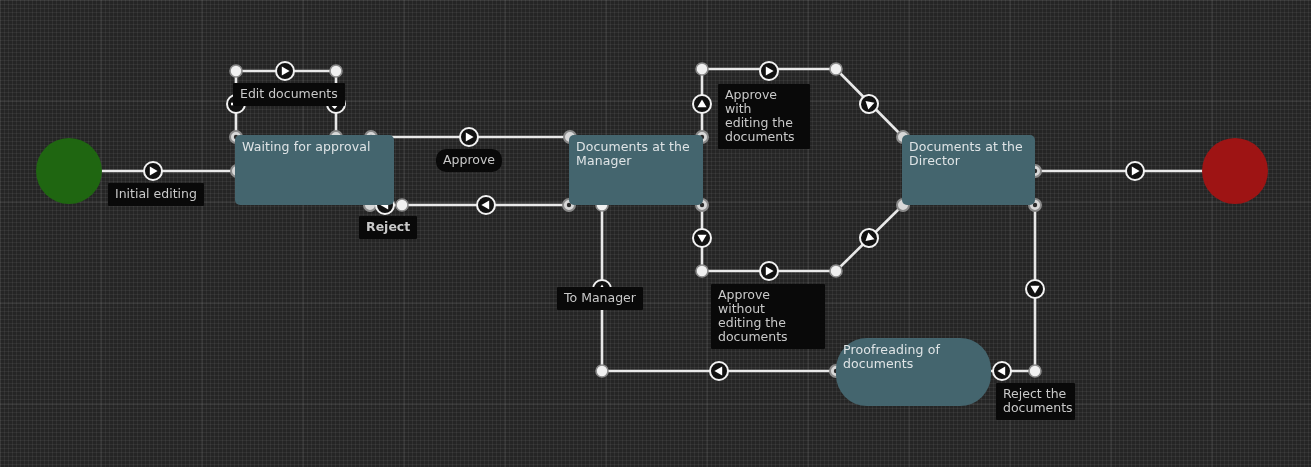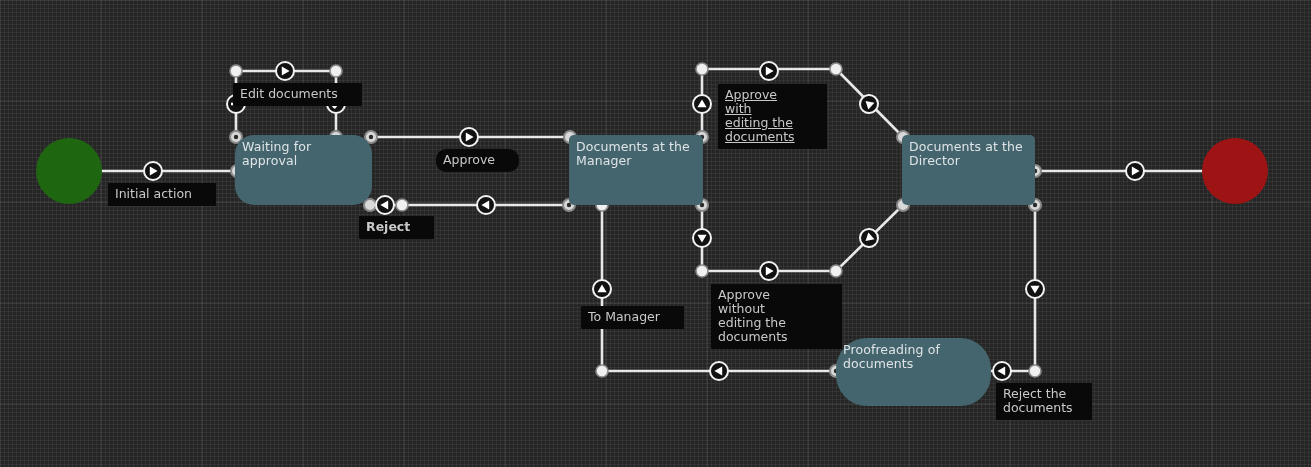--- a/index.html
+++ b/index.html
@@ -39,21 +39,21 @@
     letter-spacing:.1px;
     white-space:pre-line;
   }
   .endpoint{position:absolute;border-radius:50%;}
   .label{
     position:absolute;
     background:#090909;
     color:#c9c9c9;
     font-size:12.5px;
     line-height:14px;
-    padding:4px 24px 5px 7px;
+    padding:4px 7px 5px 7px;
     white-space:pre-line;
     border-radius:1px;
   }
 </style>
 </head>
 <body>
 
 <div id="canvas">
   <div id="gridlayer"></div>
 
@@ -171,42 +171,42 @@
       <use href="#mk-tri-down" x="0" y="0" transform="translate(1035,289)"></use>
       <use href="#mk-play-left" x="0" y="0" transform="translate(1002,371)"></use>
       <use href="#mk-play-left" x="0" y="0" transform="translate(719,371)"></use>
       <use href="#mk-tri-up" x="0" y="0" transform="translate(602,289)"></use>
     </g>
   </svg>
 
   <div class="endpoint" style="left:36px;top:138px;width:66px;height:66px;background:#1f6611;"></div>
   <div class="endpoint" style="left:1202px;top:138px;width:66px;height:66px;background:#9e1414;"></div>
 
-  <div class="node" style="left:235px;top:135px;width:137px;height:70px;border-radius:19px;">
+  <div class="node" style="left:235px;top:135px;width:159px;height:70px;">
     <div class="ntext">Waiting for approval</div>
   </div>
   <div class="node" style="left:569px;top:135px;width:134px;height:70px;">
     <div class="ntext">Documents at the
 Manager</div>
   </div>
   <div class="node" style="left:902px;top:135px;width:133px;height:70px;">
     <div class="ntext">Documents at the
 Director</div>
   </div>
   <div class="node" style="left:836px;top:338px;width:155px;height:68px;border-radius:31px;">
     <div class="ntext">Proofreading of
 documents</div>
   </div>
 
-  <div class="label" style="left:108px;top:183px;">Initial action</div>
+  <div class="label" style="left:108px;top:183px;">Initial editing</div>
   <div class="label" style="left:233px;top:83px;">Edit documents</div>
   <div class="label" style="left:436px;top:149px;border-radius:10px;">Approve</div>
   <div class="label" style="left:359px;top:216px;font-weight:bold;">Reject</div>
-  <div class="label" style="left:718px;top:84px;width:78px;text-decoration:underline;">Approve with
+  <div class="label" style="left:718px;top:84px;width:78px;">Approve with
 editing the
 documents</div>
   <div class="label" style="left:711px;top:284px;width:100px;">Approve without
 editing the
 documents</div>
-  <div class="label" style="left:557px;top:306px;margin-left:24px;">To Manager</div>
+  <div class="label" style="left:557px;top:287px;">To Manager</div>
   <div class="label" style="left:996px;top:383px;width:65px;">Reject the
 documents</div>
 </div>
 
 </body></html>

